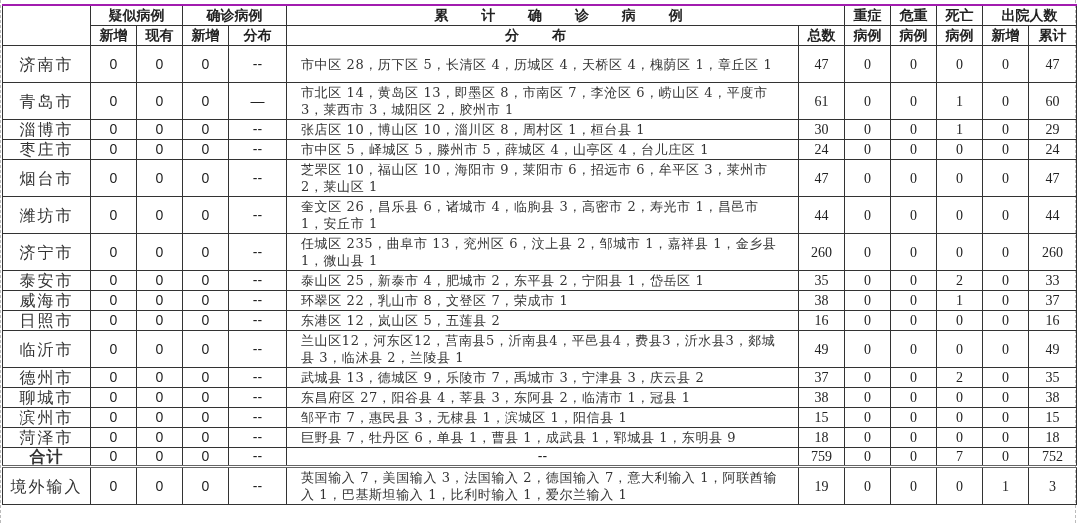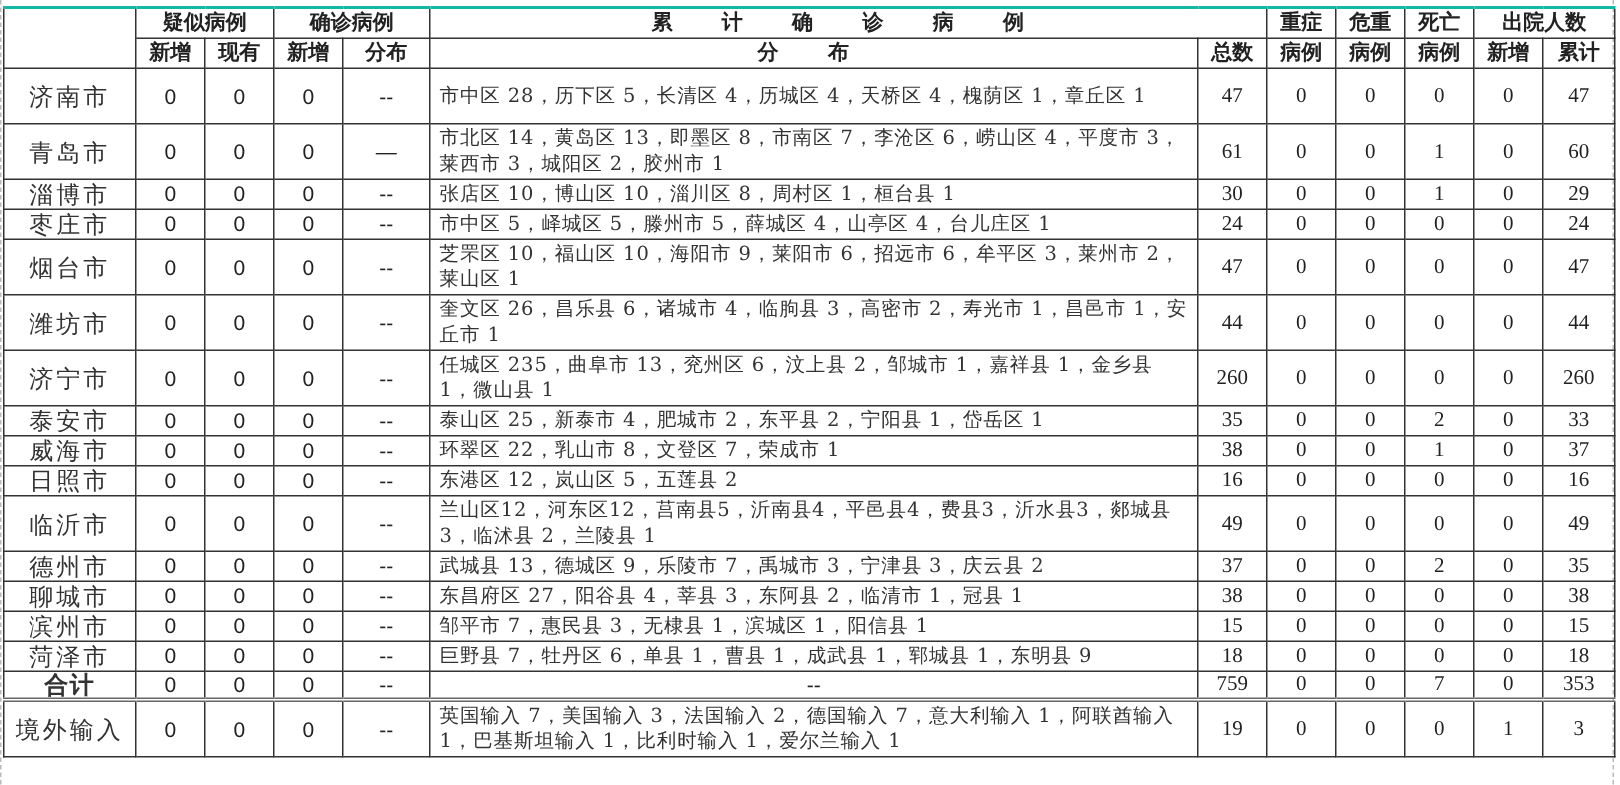--- a/index.html
+++ b/index.html
@@ -5,26 +5,26 @@
   html, body { margin: 0; padding: 0; background: #ffffff; }
   body { width: 1080px; height: 523px; overflow: hidden; position: relative;
          font-family: "DejaVu Serif", "Liberation Serif", serif; color: #222; }
   .frame { position: absolute; left: 0; top: 0; width: 1076px; height: 523px;
            border-left: 1px dashed #bbb; border-right: 1px dashed #bbb; box-sizing: border-box; }
   table { position: absolute; left: 2px; top: 4px; border-collapse: collapse;
           table-layout: fixed; width: 1074px; }
   td, th { border: 1px solid #333; padding: 0 4px; text-align: center;
            font-size: 13px; line-height: 17px; overflow: hidden; white-space: nowrap; }
   th { font-weight: bold; font-size: 14px; height: 19px; }
-  thead tr:first-child th { border-top: 2px solid #14b8a6; }
+  thead tr:first-child th { border-top: 2px solid #a21caf; }
   td.city { font-family: "DejaVu Sans", "Liberation Sans", sans-serif; font-size: 16px; letter-spacing: 2px; color: #333; }
   td.num { font-family: "Liberation Sans", "DejaVu Sans", sans-serif; font-size: 14px; }
   td.numr { font-family: "Liberation Serif", "DejaVu Serif", serif; font-size: 14px; }
   td.dist { text-align: left; white-space: normal; font-size: 13px; line-height: 17px;
-            padding: 1px 6px; letter-spacing: 0.6px; color: #333; }
+            padding: 1px 14px; letter-spacing: 0.6px; color: #333; }
   td.bold { font-weight: bold; font-family: "DejaVu Sans", sans-serif; letter-spacing: 1px; }
   tr.total td { border-bottom: 3px double #666; text-align: center; }
   tr.r1 td { height: 16px; }
   tr.r2 td { height: 34px; }
   .spaced { letter-spacing: 14px; }
 </style>
 </head>
 <body>
 
 <div class="frame"></div>
@@ -285,21 +285,21 @@
         <td class="num">0</td>
         <td class="num">0</td>
         <td class="num">0</td>
         <td class="num">--</td>
         <td class="num">--</td>
         <td class="numr">759</td>
         <td class="numr">0</td>
         <td class="numr">0</td>
         <td class="numr">7</td>
         <td class="numr">0</td>
-        <td class="numr">353</td>
+        <td class="numr">752</td>
       </tr>
       <tr class="r2">
         <td class="city">境外输入</td>
         <td class="num">0</td>
         <td class="num">0</td>
         <td class="num">0</td>
         <td class="num">--</td>
         <td class="dist">英国输入 7，美国输入 3，法国输入 2，德国输入 7，意大利输入 1，阿联酋输入 1，巴基斯坦输入 1，比利时输入 1，爱尔兰输入 1</td>
         <td class="numr">19</td>
         <td class="numr">0</td>

